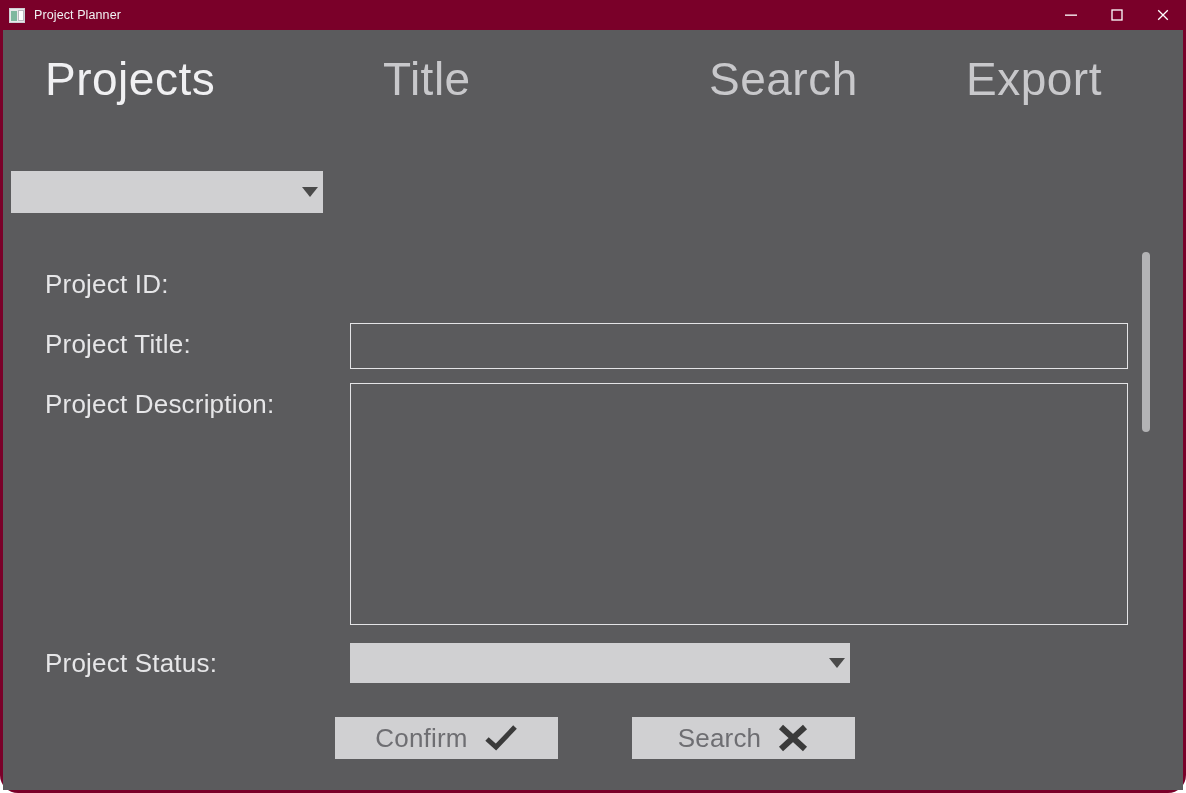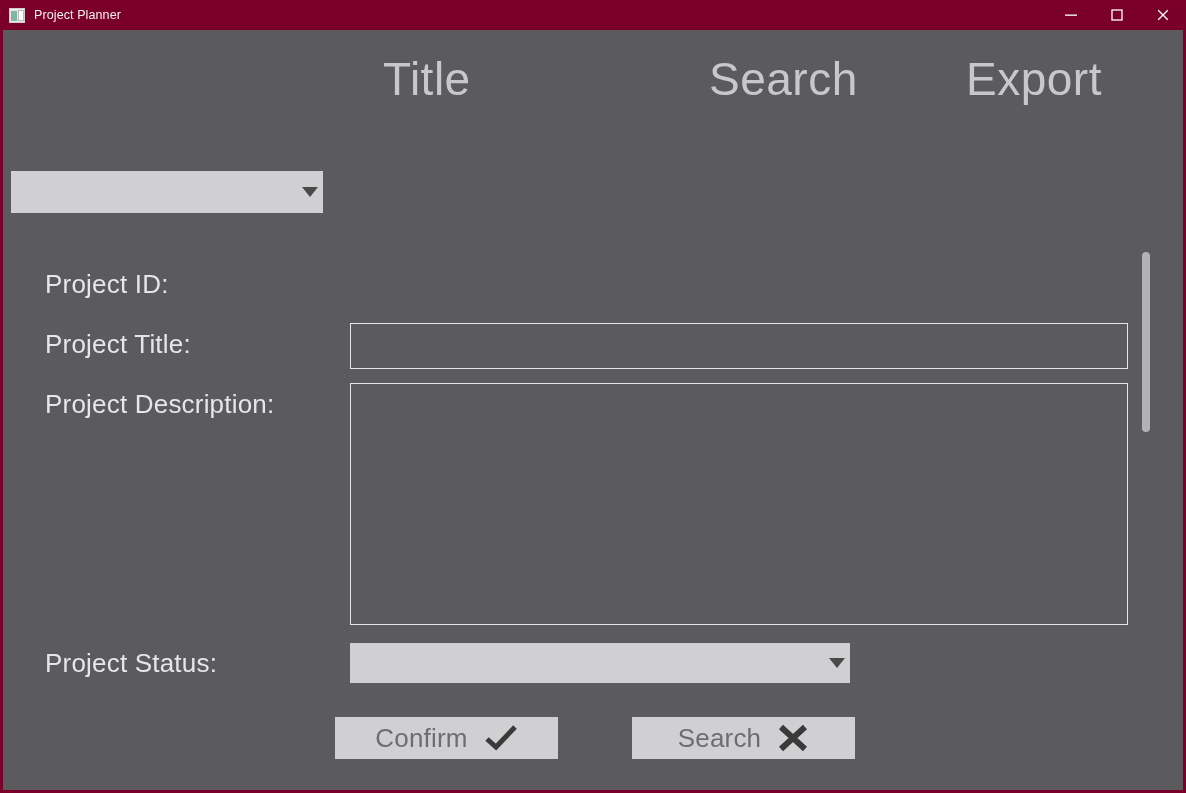--- a/index.html
+++ b/index.html
@@ -14,20 +14,21 @@
     font-family: "Liberation Sans", sans-serif;
   }
 
   .window {
     position: absolute;
     left: 0; top: 0;
     width: 1186px;
     height: 793px;
     background: #7a0029;
     box-sizing: border-box;
+    border-radius: 18px;
   }
 
   
   .titlebar {
     position: absolute;
     left: 0; top: 0;
     width: 1186px;
     height: 30px;
     background: #7a0029;
     display: flex;
@@ -280,20 +281,21 @@
         <svg width="14" height="14" viewBox="0 0 14 14">
           <path d="M2.2 2.2 L11.8 11.8 M11.8 2.2 L2.2 11.8" stroke="#ffffff" stroke-width="1.3" fill="none"></path>
         </svg>
       </div>
     </div>
   </div>
 
   <div class="client">
 
     <div class="navbar">
+      <div class="nav-tab active" id="tab-0">Projects</div>
       <div class="nav-tab inactive" id="tab-1">Title</div>
       <div class="nav-tab inactive" id="tab-2">Search</div>
       <div class="nav-tab inactive" id="tab-3">Export</div>
     </div>
 
     <div class="combo" id="project-combo">
       <div class="combo-value"></div>
       <div class="combo-arrow">
           <i></i>
         </div>

